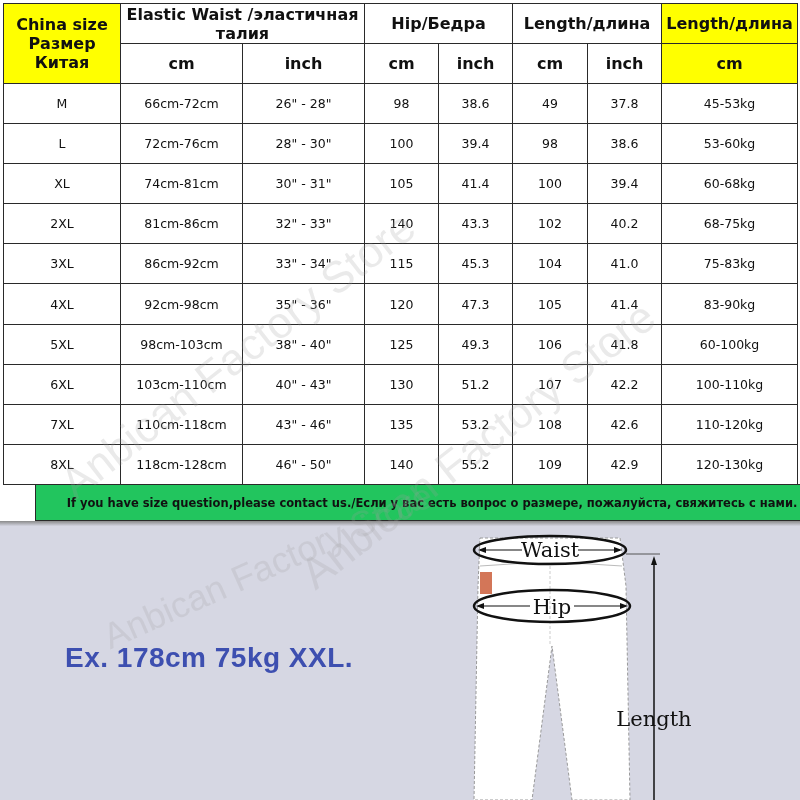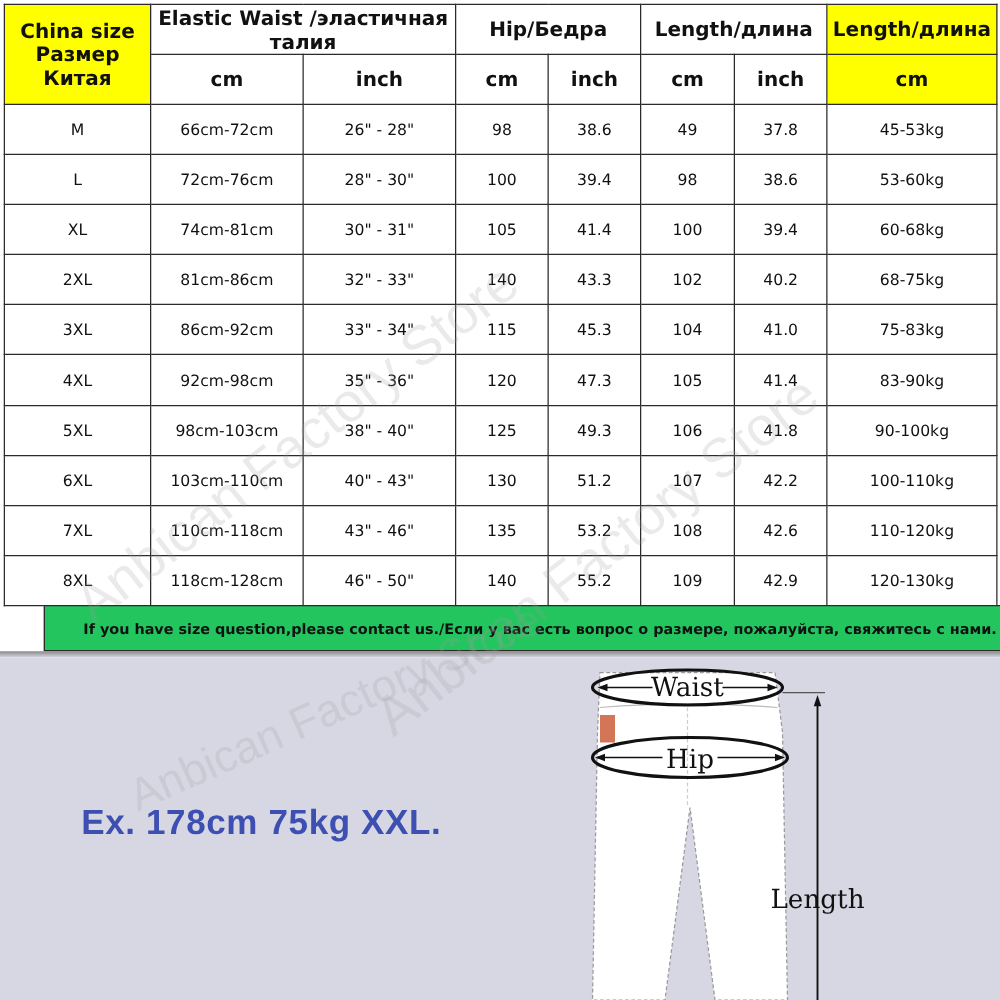--- a/index.html
+++ b/index.html
@@ -148,21 +148,21 @@
         <td class="weight-cell">83-90kg</td>
       </tr>
       <tr class="data-row">
         <td class="size-cell">5XL</td>
         <td>98cm-103cm</td>
         <td>38" - 40"</td>
         <td>125</td>
         <td>49.3</td>
         <td>106</td>
         <td>41.8</td>
-        <td class="weight-cell">90-100kg</td>
+        <td class="weight-cell">60-100kg</td>
       </tr>
       <tr class="data-row">
         <td class="size-cell">6XL</td>
         <td>103cm-110cm</td>
         <td>40" - 43"</td>
         <td>130</td>
         <td>51.2</td>
         <td>107</td>
         <td>42.2</td>
         <td class="weight-cell">100-110kg</td>

